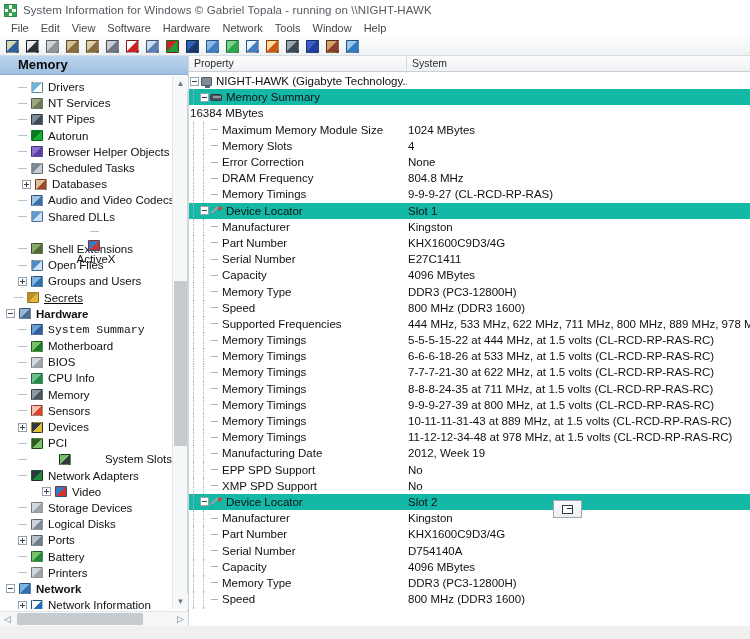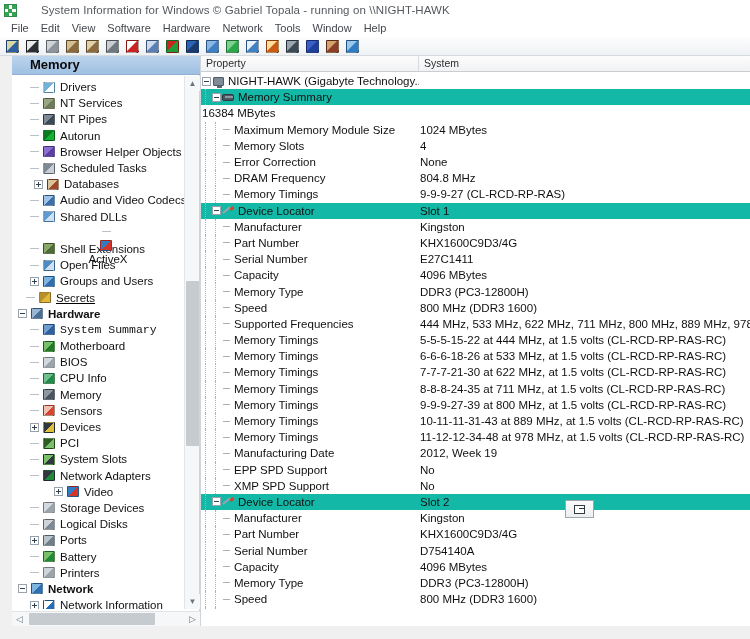--- a/index.html
+++ b/index.html
@@ -13,21 +13,20 @@
     color: #000000;
   }
   #app { position: relative; width: 750px; height: 639px; background:#f0f0f0; }
 
   
   .titlebar {
     position: absolute; left:0; top:0; width:750px; height:20px;
     background: #ffffff;
     display: flex; align-items: center;
     padding-left: 4px;
-    gap: 18px;
   }
   .app-icon {
     width: 13px; height: 13px; flex: 0 0 13px;
     margin-right: 6px;
     background: #ffffff;
     border: 1px solid #2e8b4a;
     position: relative; overflow: hidden;
   }
   .app-icon i {
     position:absolute; display:block; width:4px; height:4px; background:#35a353;
@@ -62,21 +61,21 @@
     border-bottom:1px solid #d6dbe0;
   }
   .tb-btn {
     width:19px; height:17px; margin-right:1px;
     display:flex; align-items:center; justify-content:center;
     cursor:default;
   }
   .tb-ico { width:13px; height:13px; position:relative; }
 
   
-  .panes { position:absolute; left:12px; top:56px; width:712px; height:583px; }
+  .panes { position:absolute; left:0; top:56px; width:712px; height:583px; }
 
   
   .tree-pane {
     position:absolute; left:0; top:0; width:188px; height:570px;
     background:#ffffff;
     border-right:1px solid #cfd4d9;
   }
   .tree-header {
     height:19px; width:188px;
     background: linear-gradient(#bcd4ec,#9fc0e2);
@@ -498,21 +497,21 @@
           </div>
           <div class="tnode" style="padding-left: 16px;">
             <span class="tw">
               <span class="dash"></span>
             </span>
             <span class="ti">
               <span class="ticon" style="background: linear-gradient(135deg, rgb(47, 90, 34) 0%, rgb(47, 90, 34) 48%, rgb(122, 192, 106) 49%, rgb(122, 192, 106) 100%); border: 1px solid rgba(0, 0, 0, 0.28);"></span>
             </span>
             <span class="tlabel">PCI</span>
           </div>
-          <div class="tnode" style="padding-left: 16px;">
+          <div class="tnode" style="padding-left: 16px; justify-content: space-between;">
             <span class="tw">
               <span class="dash"></span>
             </span>
             <span class="ti">
               <span class="ticon" style="background: linear-gradient(135deg, rgb(122, 192, 106) 0%, rgb(122, 192, 106) 48%, rgb(47, 56, 64) 49%, rgb(47, 56, 64) 100%); border: 1px solid rgba(0, 0, 0, 0.28);"></span>
             </span>
             <span class="tlabel">System Slots</span>
           </div>
           <div class="tnode" style="padding-left: 16px;">
             <span class="tw">

